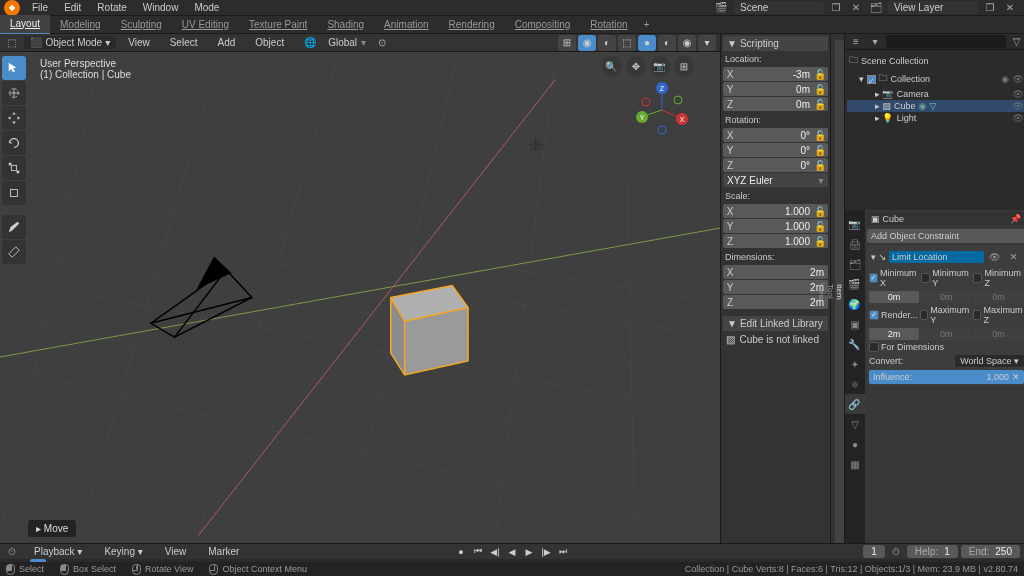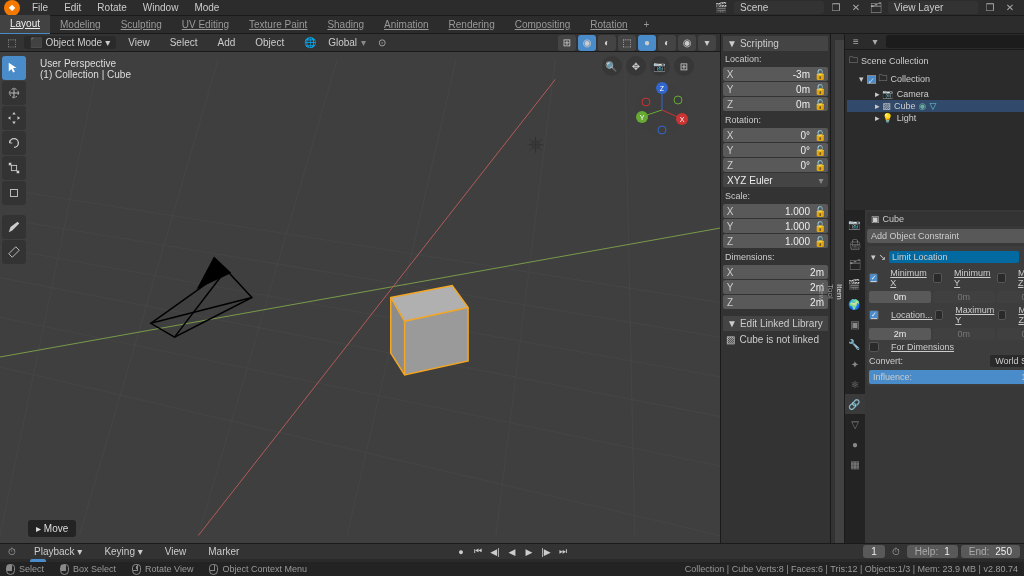--- a/index.html
+++ b/index.html
@@ -51,21 +51,21 @@
 .props-tabs { width:20px; background:#232323; display:flex; flex-direction:column; padding-top:4px; }
 .prop-tab { width:20px; height:20px; display:flex; align-items:center; justify-content:center; cursor:pointer; color:#888; }
 .prop-tab.active { background:#3a3a3a; color:#eee; }
 .props-content { flex:1; background:#383838; padding:2px; overflow-y:auto; font-size:9px; }
 .props-header { background:#333; padding:2px 4px; display:flex; align-items:center; gap:3px; margin-bottom:3px; }
 .add-constraint { background:#585858; padding:2px 4px; border-radius:3px; display:flex; align-items:center; gap:3px; margin-bottom:3px; cursor:pointer; }
 .constraint-box { background:#3d3d3d; border-radius:3px; padding:2px; }
 .constraint-header { display:flex; align-items:center; gap:3px; padding:1px 2px; }
 .constraint-name { flex:1; background:#0369a1; padding:1px 3px; border-radius:2px; }
 .limit-row { display:flex; gap:2px; margin:2px 0; }
-.limit-cell { flex:1; display:flex; align-items:center; gap:12px;text-decoration:underline; }
+.limit-cell { flex:1; display:flex; align-items:center; gap:2px; }
 .limit-cell .cb { width:10px; height:10px; background:#2a2a2a; border:1px solid #555; border-radius:2px; display:flex; align-items:center; justify-content:center; color:#eee; font-size:7px; }
 .limit-cell .cb.checked { background:#4a8cca; }
 .limit-val { background:#595959; border-radius:2px; text-align:center; padding:1px 0; margin-top:1px; color:#eee; }
 .limit-val.disabled { background:#404040; color:#777; }
 .convert-row { display:flex; align-items:center; margin-top:3px; }
 .convert-val { margin-left:auto; background:#2a2a2a; padding:1px 5px; border-radius:2px; }
 .influence-row { background:#4a8cca; display:flex; align-items:center; padding:2px 4px; border-radius:2px; margin-top:3px; }
 .influence-val { margin-left:auto; }
 .right-stack { flex:1; display:flex; flex-direction:column; }
 .n-panel-tabs { width:14px; background:#333; border-left:1px solid #1a1a1a; writing-mode:vertical-rl; font-size:8px; color:#999; padding-top:6px; }
@@ -468,21 +468,21 @@
                 </div>
             </div>
             <div class="limit-row">
               <div class="limit-val" style="flex:1">0m</div>
               <div class="limit-val disabled" style="flex:1">0m</div>
               <div class="limit-val disabled" style="flex:1">0m</div>
             </div>
             <div class="limit-row">
               <div class="limit-cell">
                   <span class="cb checked">✓</span>
-                  <span>Location...</span>
+                  <span>Render...</span>
                 </div>
               <div class="limit-cell">
                   <span class="cb"></span>
                   <span>Maximum Y</span>
                 </div>
               <div class="limit-cell">
                   <span class="cb"></span>
                   <span>Maximum Z</span>
                 </div>
             </div>

